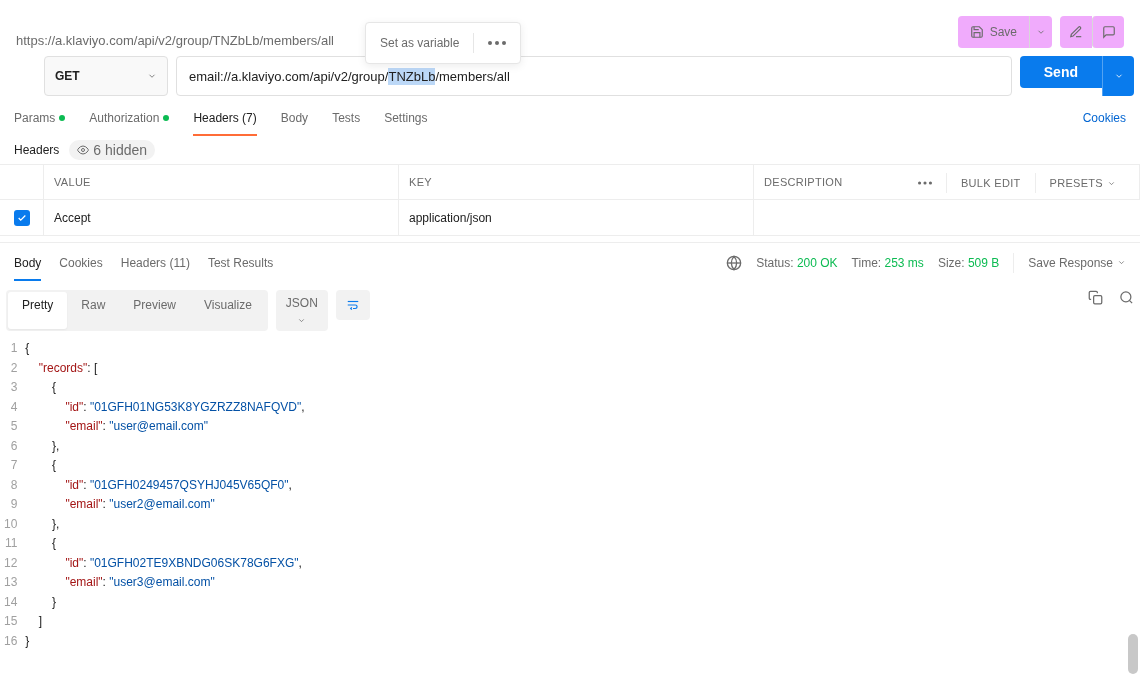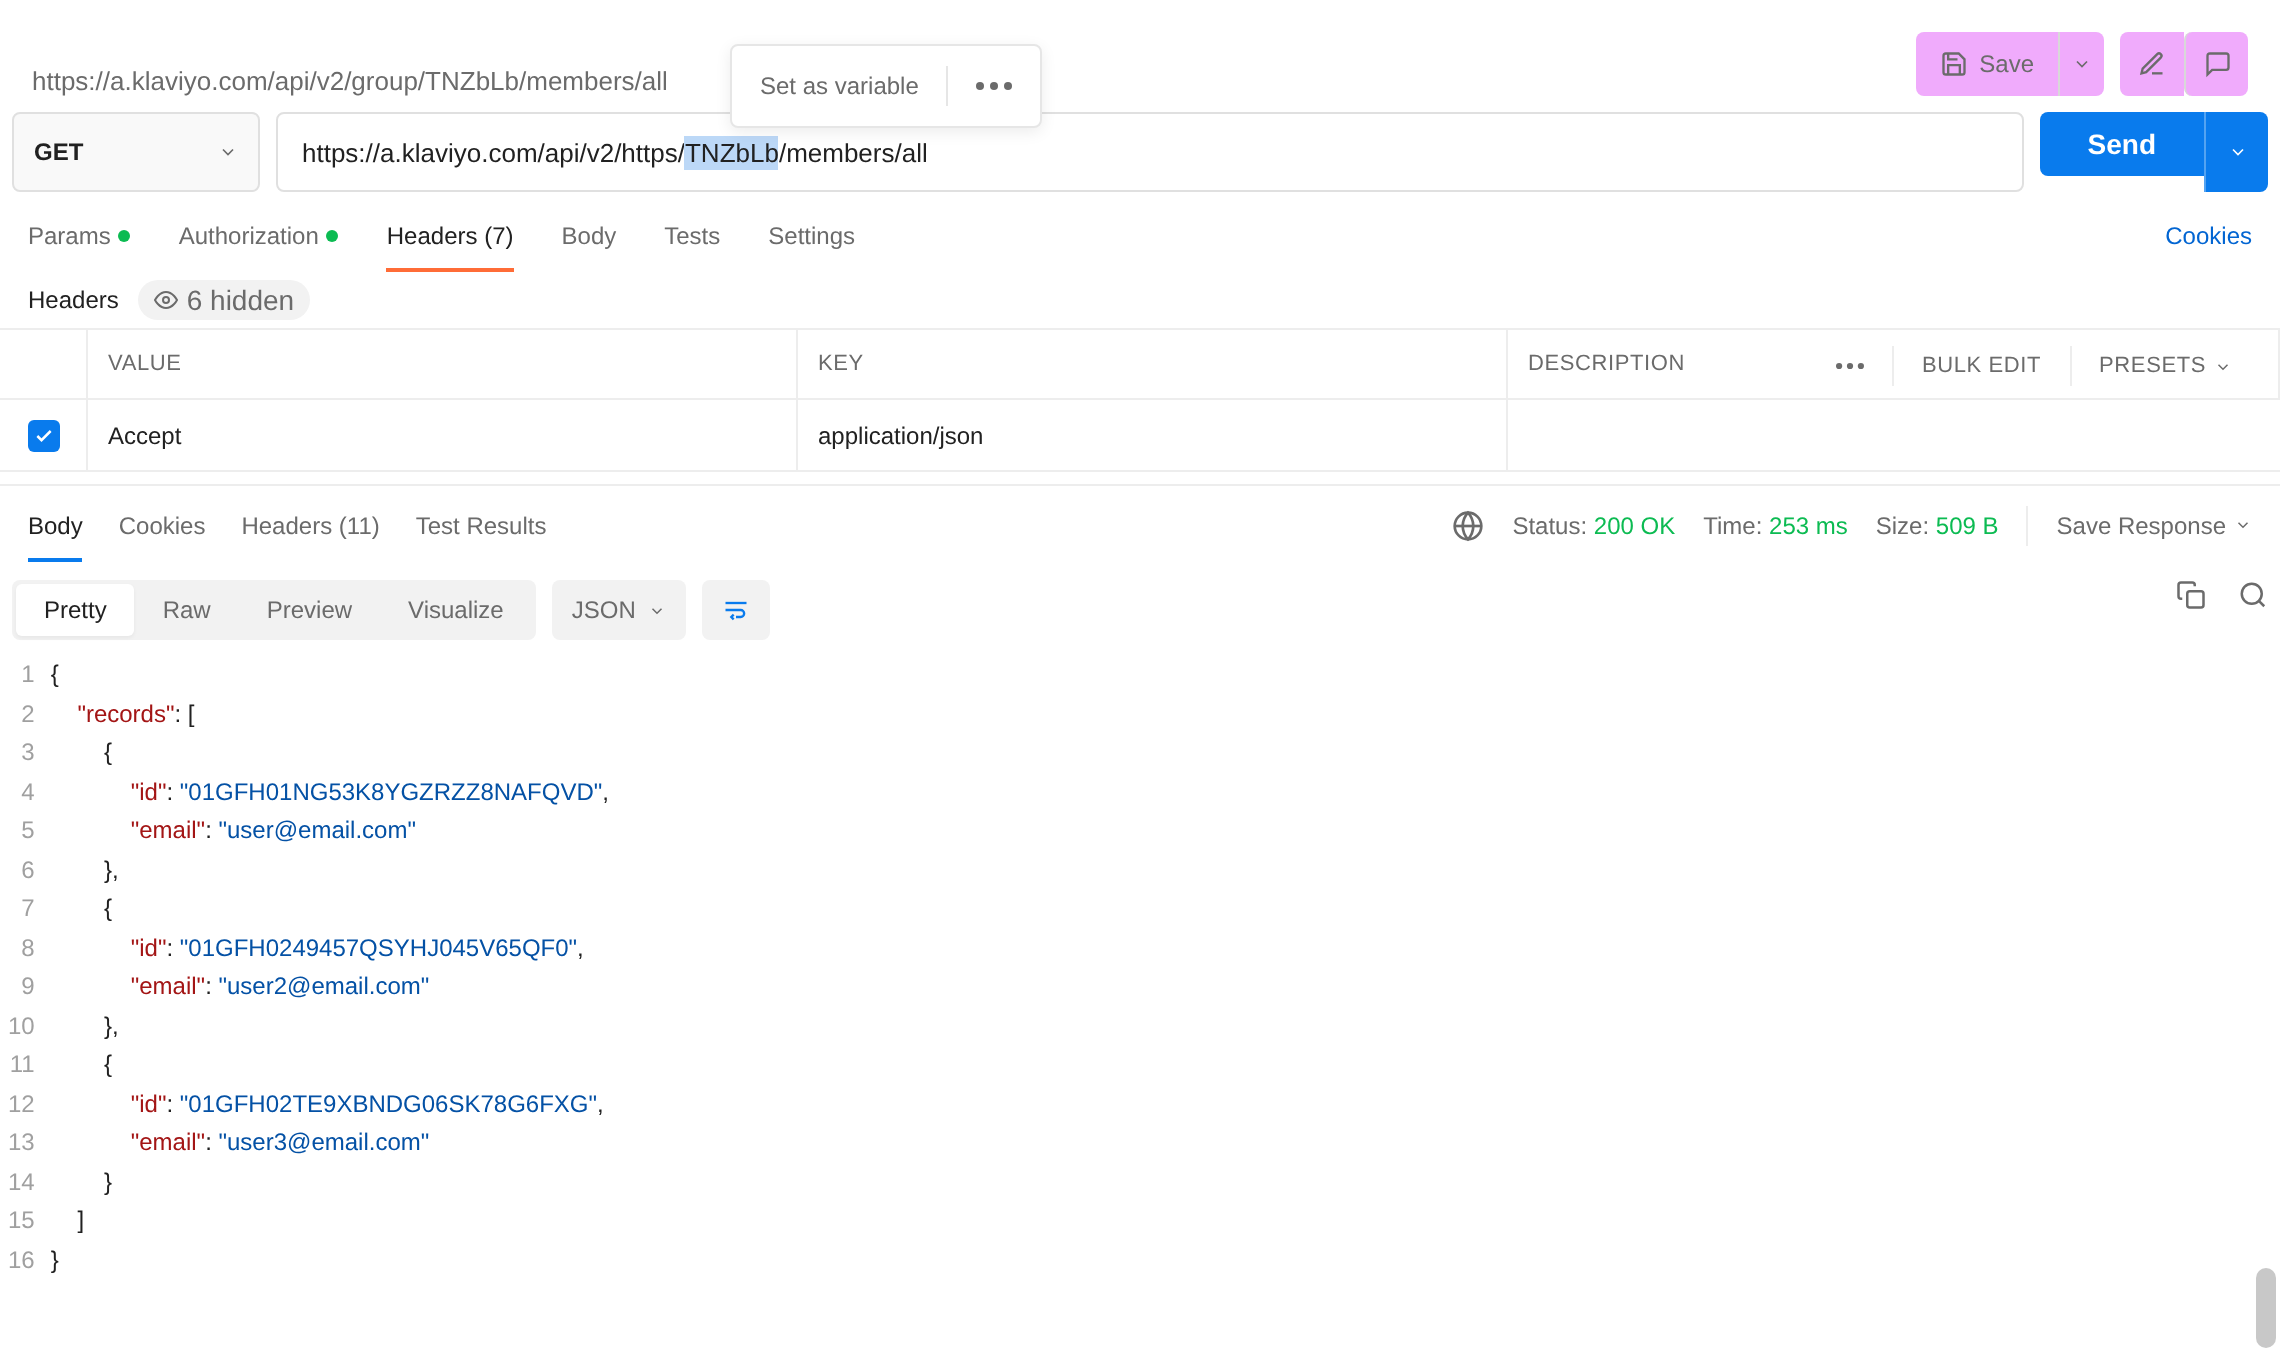--- a/index.html
+++ b/index.html
@@ -94,20 +94,21 @@
       border: 1px solid #e0e0e0;
       border-radius: 4px;
       display: flex;
       align-items: center;
       justify-content: space-between;
       padding: 0 10px;
       font-weight: 600;
       font-size: 12px;
       color: #212121;
       background: #f9f9f9;
+      margin-left: 38px;
     }
     .url-input {
       flex: 1;
       height: 40px;
       border: 1px solid #e0e0e0;
       border-radius: 4px;
       padding: 0 12px;
       font-size: 13px;
       display: flex;
       align-items: center;
@@ -313,20 +314,21 @@
     }
     .json-select {
       display: flex;
       align-items: center;
       gap: 6px;
       background: #f2f2f2;
       border-radius: 4px;
       padding: 6px 10px;
       font-size: 12px;
       color: #6b6b6b;
+      flex-direction: column;
     }
     .wrap-btn {
       background: #f2f2f2;
       border-radius: 4px;
       width: 34px;
       height: 30px;
       display: flex;
       align-items: center;
       justify-content: center;
       color: #097bed;
@@ -433,21 +435,21 @@
 <div class="request-row">
   <div class="method-select">
     <span>GET</span>
     <span>
       <svg width="10" height="10" viewBox="0 0 24 24" fill="none" stroke="#6b6b6b" stroke-width="2">
           <polyline points="6 9 12 15 18 9"></polyline>
         </svg>
     </span>
   </div>
   <div class="url-input">
-    <span>https://a.klaviyo.com/api/v2/https/</span>
+    <span>email://a.klaviyo.com/api/v2/group/</span>
       <span class="highlight">TNZbLb</span>
       <span>/members/all</span>
   </div>
   <div class="send-group">
     <button class="send-btn">Send</button>
     <button class="send-caret">
       <span>
         <svg width="10" height="10" viewBox="0 0 24 24" fill="none" stroke="#fff" stroke-width="2">
             <polyline points="6 9 12 15 18 9"></polyline>
           </svg>

